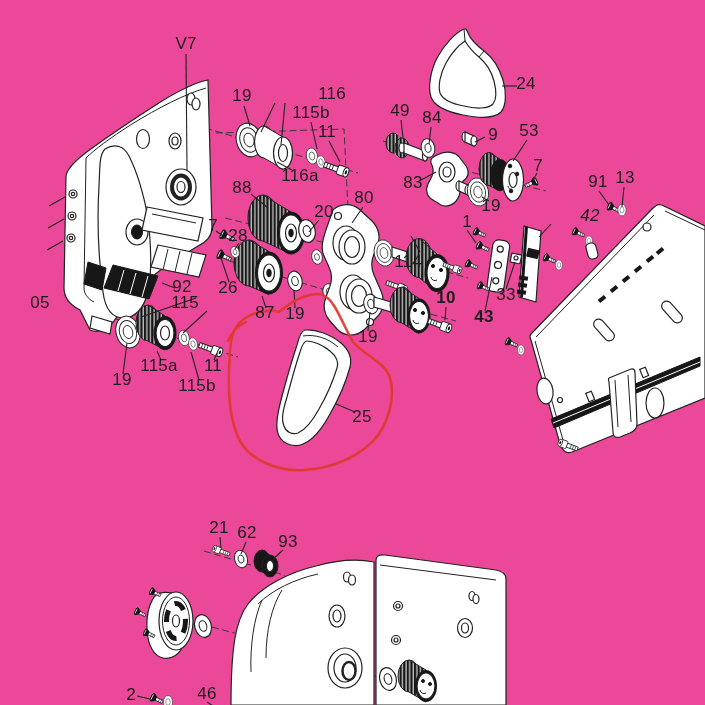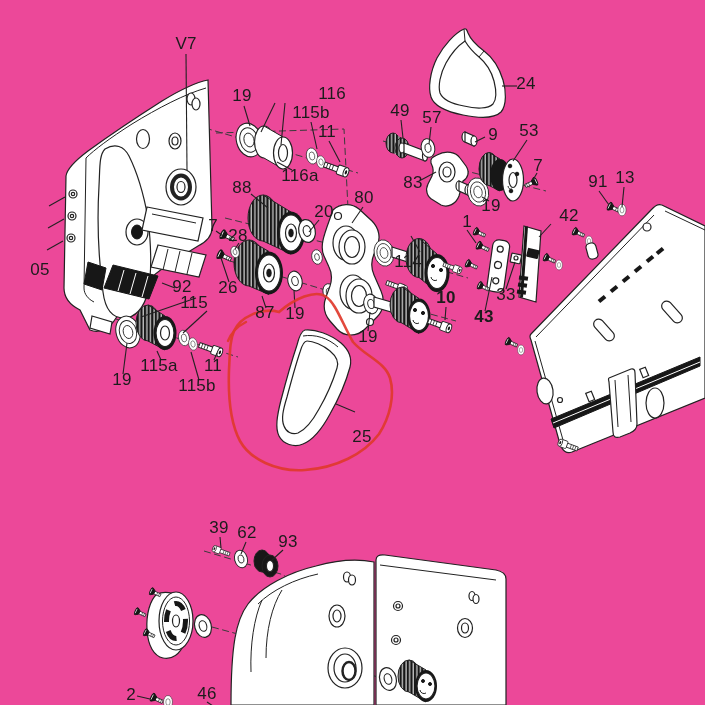--- a/index.html
+++ b/index.html
@@ -456,46 +456,46 @@
       <span class="plabel" style="left: 294px; top: 95px; margin-left: 38px;">116</span>
       <span class="plabel" style="left: 311px; top: 114px;">115b</span>
       <span class="plabel" style="left: 327px; top: 133px;">11</span>
       <span class="plabel" style="left: 300px; top: 177px;">116a</span>
       <span class="plabel" style="left: 242px; top: 189px;">88</span>
       <span class="plabel" style="left: 324px; top: 213px;">20</span>
       <span class="plabel" style="left: 364px; top: 199px;">80</span>
       <span class="plabel" style="left: 213px; top: 227px;">7</span>
       <span class="plabel" style="left: 238px; top: 237px;">28</span>
       <span class="plabel" style="left: 400px; top: 112px;">49</span>
-      <span class="plabel" style="left: 432px; top: 119px;">57</span>
+      <span class="plabel" style="left: 432px; top: 119px;">84</span>
       <span class="plabel" style="left: 493px; top: 136px;">9</span>
       <span class="plabel" style="left: 413px; top: 184px; text-align: right;">83</span>
       <span class="plabel" style="left: 529px; top: 132px;">53</span>
       <span class="plabel" style="left: 538px; top: 167px;">7</span>
       <span class="plabel" style="left: 491px; top: 207px;">19</span>
       <span class="plabel" style="left: 526px; top: 85px;">24</span>
       <span class="plabel" style="left: 598px; top: 183px;">91</span>
       <span class="plabel" style="left: 625px; top: 179px;">13</span>
       <span class="plabel" style="left: 408px; top: 228px; margin-top: 35px;">114</span>
       <span class="plabel" style="left: 467px; top: 223px;">1</span>
-      <span class="plabel" style="left: 569px; top: 217px;">42</span>
+      <span class="plabel" style="left: 590px; top: 217px; font-style: italic;">42</span>
       <span class="plabel" style="left: 182px; top: 288px;">92</span>
       <span class="plabel" style="left: 228px; top: 289px;">26</span>
-      <span class="plabel" style="left: 194px; top: 304px;">115</span>
+      <span class="plabel" style="left: 185px; top: 304px;">115</span>
       <span class="plabel" style="left: 265px; top: 314px;">87</span>
       <span class="plabel" style="left: 295px; top: 315px;">19</span>
       <span class="plabel" style="left: 368px; top: 338px;">19</span>
       <span class="plabel" style="left: 446px; top: 299px; font-weight: bold;">10</span>
       <span class="plabel" style="left: 484px; top: 318px; font-weight: bold;">43</span>
       <span class="plabel" style="left: 506px; top: 296px;">33</span>
-      <span class="plabel" style="left: 40px; top: 271px; text-align: right;">05</span>
+      <span class="plabel" style="left: 40px; top: 304px; text-align: right;">05</span>
       <span class="plabel" style="left: 122px; top: 381px;">19</span>
       <span class="plabel" style="left: 159px; top: 367px;">115a</span>
       <span class="plabel" style="left: 213px; top: 367px;">11</span>
       <span class="plabel" style="left: 197px; top: 387px;">115b</span>
-      <span class="plabel" style="left: 362px; top: 438px;">25</span>
-      <span class="plabel" style="left: 219px; top: 529px;">39</span>
+      <span class="plabel" style="left: 362px; top: 418px;">25</span>
+      <span class="plabel" style="left: 219px; top: 529px;">21</span>
       <span class="plabel" style="left: 247px; top: 534px;">62</span>
       <span class="plabel" style="left: 288px; top: 543px;">93</span>
       <span class="plabel" style="left: 131px; top: 696px;">2</span>
       <span class="plabel" style="left: 207px; top: 695px;">46</span>
     </div>
 </div>
 
 </body></html>

